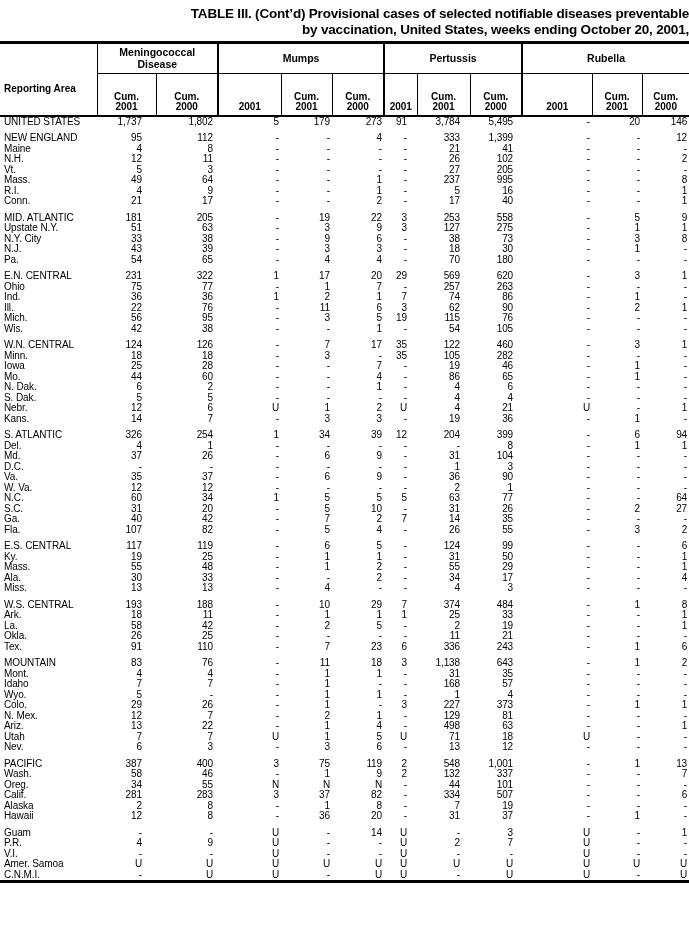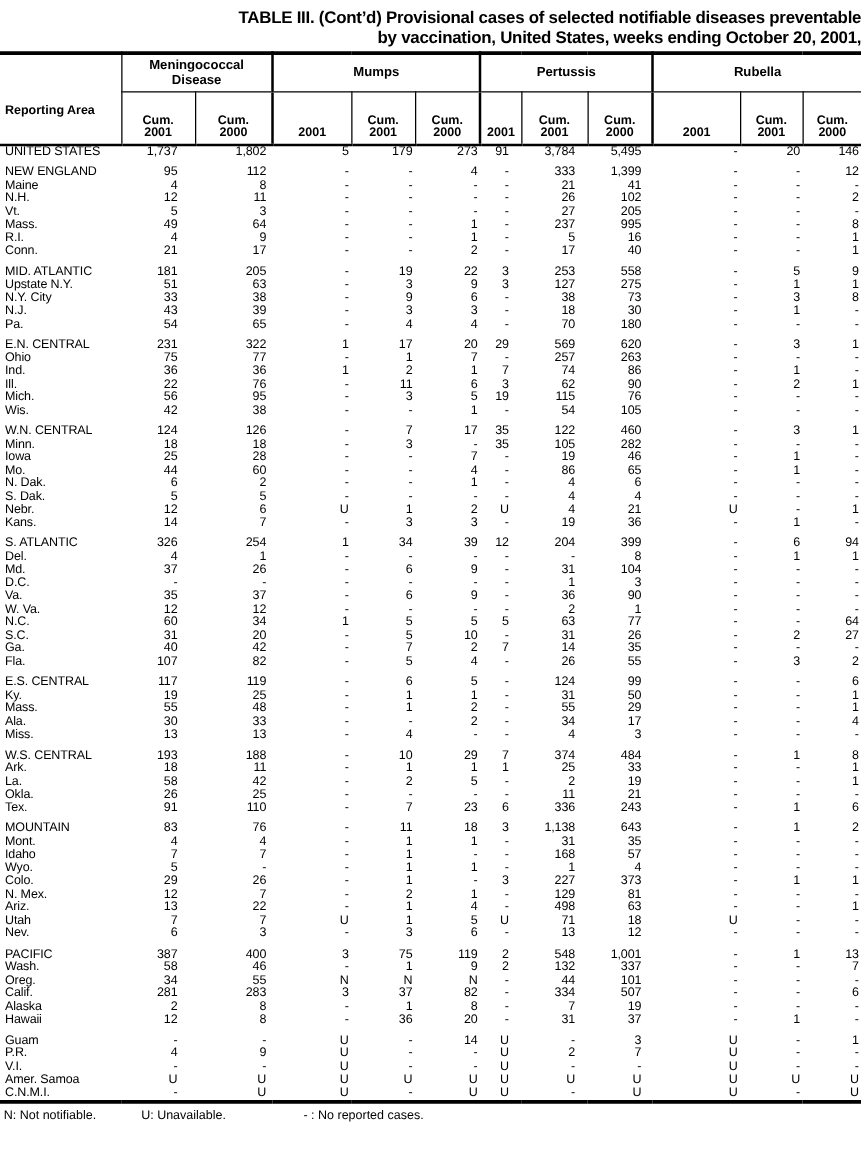--- a/index.html
+++ b/index.html
@@ -1094,18 +1094,15 @@
           <td class="v">-</td>
           <td class="v">U</td>
           <td class="v">U</td>
           <td class="v">-</td>
           <td class="v">U</td>
         </tr>
       </tbody>
   </table>
 
   <div class="footnotes">
-    <div class="fn-line">
-      <span>N: Not notifiable.</span><span class="fn-seg-u">U: Unavailable.</span><span class="fn-seg-dash">- : No reported cases.</span>
-    </div>
   </div>
 
 </div>
 
 </body></html>

